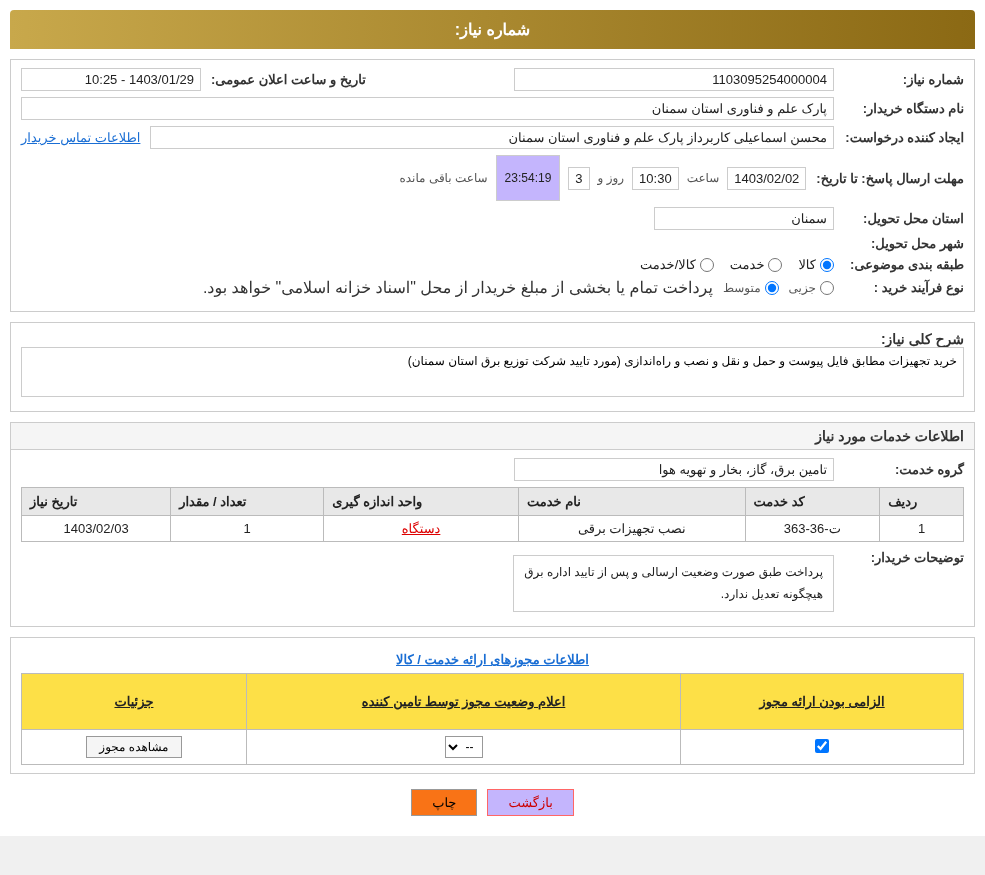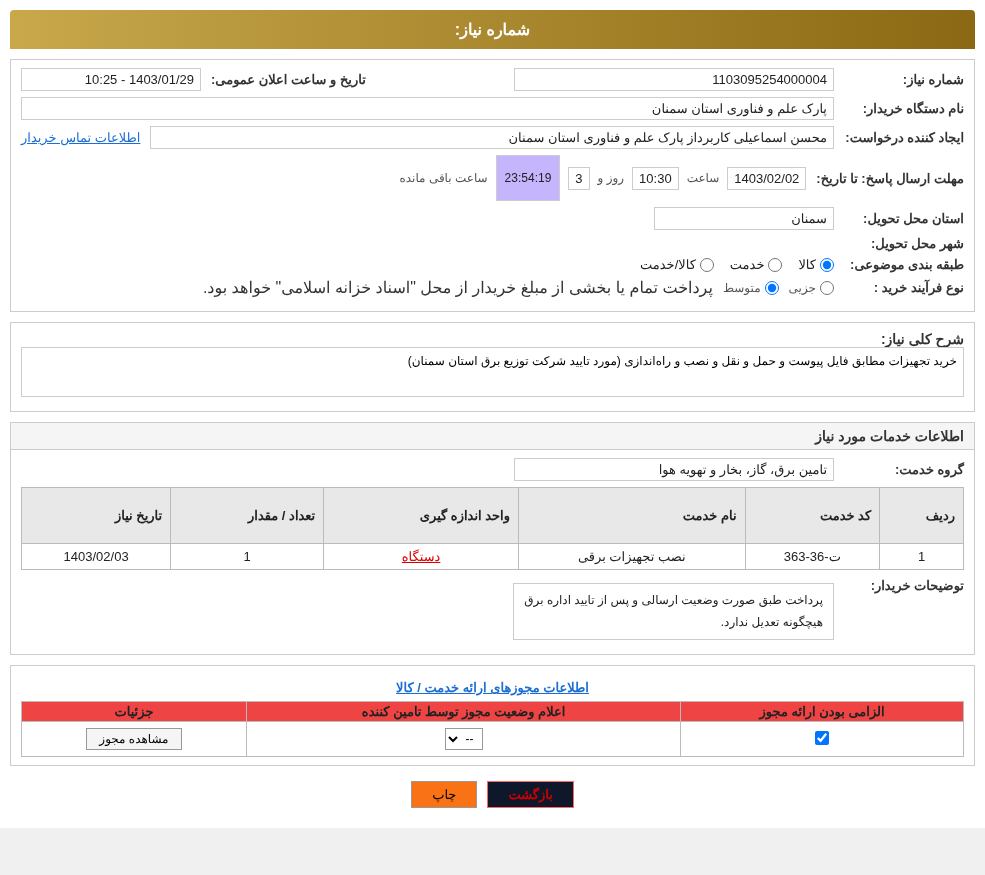--- a/index.html
+++ b/index.html
@@ -137,22 +137,22 @@
       font-size: 12px;
     }
     .table-section {
       width: 100%;
       border-collapse: collapse;
       margin-top: 5px;
     }
     .table-section th {
       background: #e8e8e8;
       border: 1px solid #bbb;
-      padding: 20px 8px;
-      text-align: right;
+      padding: 6px 8px;
+      text-align: left;
       font-weight: bold;
     }
     .table-section td {
       border: 1px solid #bbb;
       padding: 5px 8px;
       text-align: center;
     }
     .table-section td.link-blue {
       color: #d00;
     }
@@ -170,25 +170,26 @@
       font-weight: bold;
       font-size: 13px;
       color: #333;
       margin: 6px 0;
     }
     .permissions-table {
       width: 100%;
       border-collapse: collapse;
     }
     .permissions-table th {
-      background: #ef4444;
+      background: #fde047;
       border: 1px solid #bbb;
-      padding: 2px 10px;
+      padding: 20px 10px;
       text-align: center;
       font-weight: bold;
+      text-decoration: underline;
     }
     .permissions-table td {
       border: 1px solid #bbb;
       padding: 6px 10px;
       text-align: center;
     }
     .btn-view {
       border: 1px solid #999;
       background: #f5f5f5;
       padding: 3px 12px;
@@ -212,28 +213,27 @@
     }
     .btn-print {
       background: #f97316;
       border: 1px solid #999;
       padding: 5px 20px;
       cursor: pointer;
       font-family: Tahoma, Arial, sans-serif;
       font-size: 13px;
     }
     .btn-back {
-      background: #0f172a;
+      background: #c4b5fd;
       border: 1px solid #f66;
       padding: 5px 20px;
       cursor: pointer;
       font-family: Tahoma, Arial, sans-serif;
       font-size: 13px;
       color: #c00;
-      font-weight: bold;
     }
     .checkbox-sm {
       width: 14px;
       height: 14px;
     }
   </style>
 </head>
 <body>
 
 <div class="page-wrapper">

